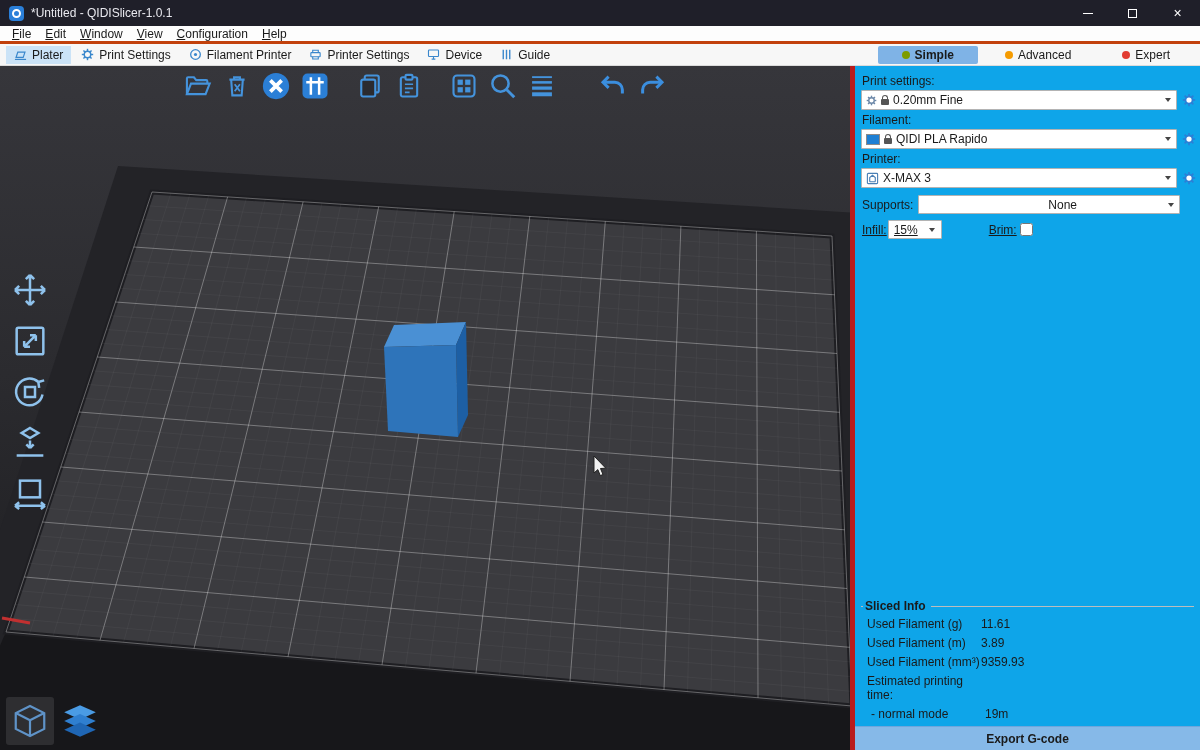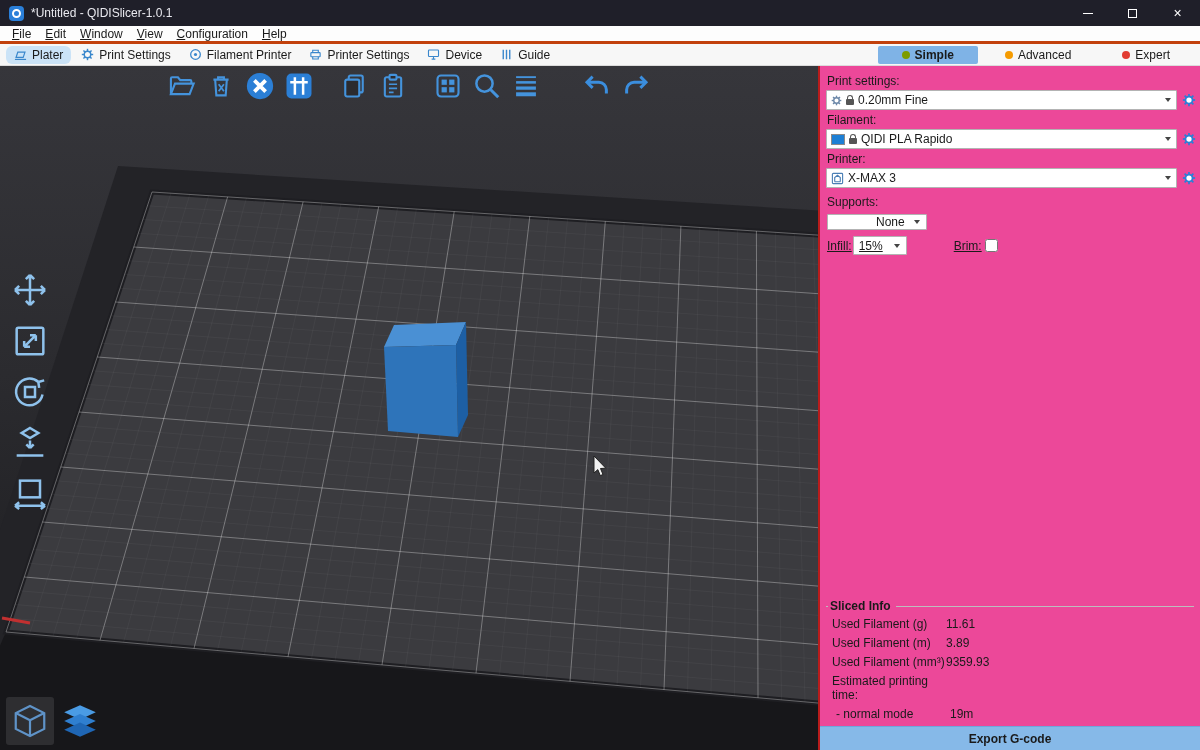--- a/index.html
+++ b/index.html
@@ -21,21 +21,21 @@
   .glyph-max { width:9px; height:9px; border:1px solid #fff; display:block; }
   .glyph-close { font-size:14px; line-height:1; }
 
   
   .menubar { height:18px; background:#fdfdfd; border-bottom:3px solid #c2410c; display:flex; align-items:center; padding-left:5px; }
   .menu-item { padding:1px 7px; cursor:default; }
   .menu-item::first-letter { text-decoration:underline; }
 
   
   .tabbar { height:22px; background:#f7f7f7; border-bottom:1px solid #dcdcdc; display:flex; align-items:center; padding:0 6px; gap:2px; }
-  .tab { display:flex; align-items:center; gap:5px; padding:2px 8px; border-radius:6px; white-space:nowrap; }
+  .tab { display:flex; align-items:center; gap:5px; padding:2px 8px; border-radius:0; white-space:nowrap; }
   .tab.active { background:#cbe3f7; }
   .modes { margin-left:auto; display:flex; gap:3px; align-items:center; }
   .mode { display:flex; align-items:center; gap:5px; padding:2px 24px; border-radius:2px; white-space:nowrap; }
   .mode.active { background:#7fb3e6; font-weight:bold; }
   .dot { width:8px; height:8px; border-radius:50%; flex:none; }
   .dot-simple { background:#7d9c00; }
   .dot-advanced { background:#f59b00; }
   .dot-expert { background:#e23c32; }
 
   
@@ -49,32 +49,32 @@
   .tool-gap { width:7px; }
 
   .left-toolbar { position:absolute; left:8px; top:202px; display:flex; flex-direction:column; gap:7px; }
   .side-btn { width:44px; height:44px; display:flex; align-items:center; justify-content:center; }
 
   .view-buttons { position:absolute; left:6px; bottom:5px; display:flex; gap:2px; }
   .view-btn { width:48px; height:48px; display:flex; align-items:center; justify-content:center; border-radius:3px; }
   .view-btn.active { background:rgba(255,255,255,0.10); }
 
   
-  .sidebar { width:382px; background:#ec4899; border-left:2px solid #b91c1c; display:flex; flex-direction:column; padding-top:5px; }
+  .sidebar { width:350px; background:#0ea5e9; border-left:5px solid #b91c1c; display:flex; flex-direction:column; padding-top:5px; }
   .side-label { margin:3px 0 2px 7px; }
   .combo-row { display:flex; align-items:center; margin:0 3px 0 6px; gap:3px; }
   .combo { flex:1; height:20px; border:1px solid #b3b3b3; border-radius:1px; background:#fff; display:flex; align-items:center; padding-left:4px; gap:4px; min-width:0; }
   .combo-text { flex:1; white-space:nowrap; overflow:hidden; }
   .combo-arrow { width:17px; align-self:stretch; display:flex; align-items:center; justify-content:center; flex:none; }
   .combo-arrow::after { content:''; border-left:3.5px solid transparent; border-right:3.5px solid transparent; border-top:4.5px solid #444; }
   .gear-btn { width:17px; display:flex; justify-content:center; flex:none; }
   .lock { position:relative; width:8px; height:6px; background:#555; border-radius:1px; margin-top:3px; flex:none; }
   .lock::before { content:''; position:absolute; left:1px; top:-4px; width:4px; height:3px; border:1.5px solid #555; border-bottom:none; border-radius:3px 3px 0 0; }
   .swatch { width:14px; height:11px; background:#1d7fd4; border:1px solid #8a8a8a; flex:none; }
-  .supports-row { display:flex; align-items:flex-start; margin:7px 20px 0 7px; gap:5px;flex-direction:column; }
+  .supports-row { display:flex; align-items:center; margin:7px 20px 0 7px; gap:5px; }
   .supports-row .combo { height:19px;padding-left:48px; }
   .infill-row { display:flex; align-items:center; margin:6px 3px 0 7px; gap:1px;text-decoration:underline; }
   .combo-small { width:54px; flex:none; height:19px; border:1px solid #b3b3b3; border-radius:1px; background:#fff; display:flex; align-items:center; padding-left:5px; }
   .brim-label { margin-left:46px; }
   .infill-row input[type=checkbox] { width:13px; height:13px; margin:0 0 0 2px; }
   .spacer { flex:1; }
 
   fieldset.sliced { border:none; border-top:1px solid #bdbdbd; margin:16px 6px 3px 6px; padding:1px 0 0 0; }
   fieldset.sliced legend { font-weight:bold; padding:0 5px 0 2px; margin-left:2px; }
   .si-row { display:flex; padding:2.5px 0 2.5px 6px; }

